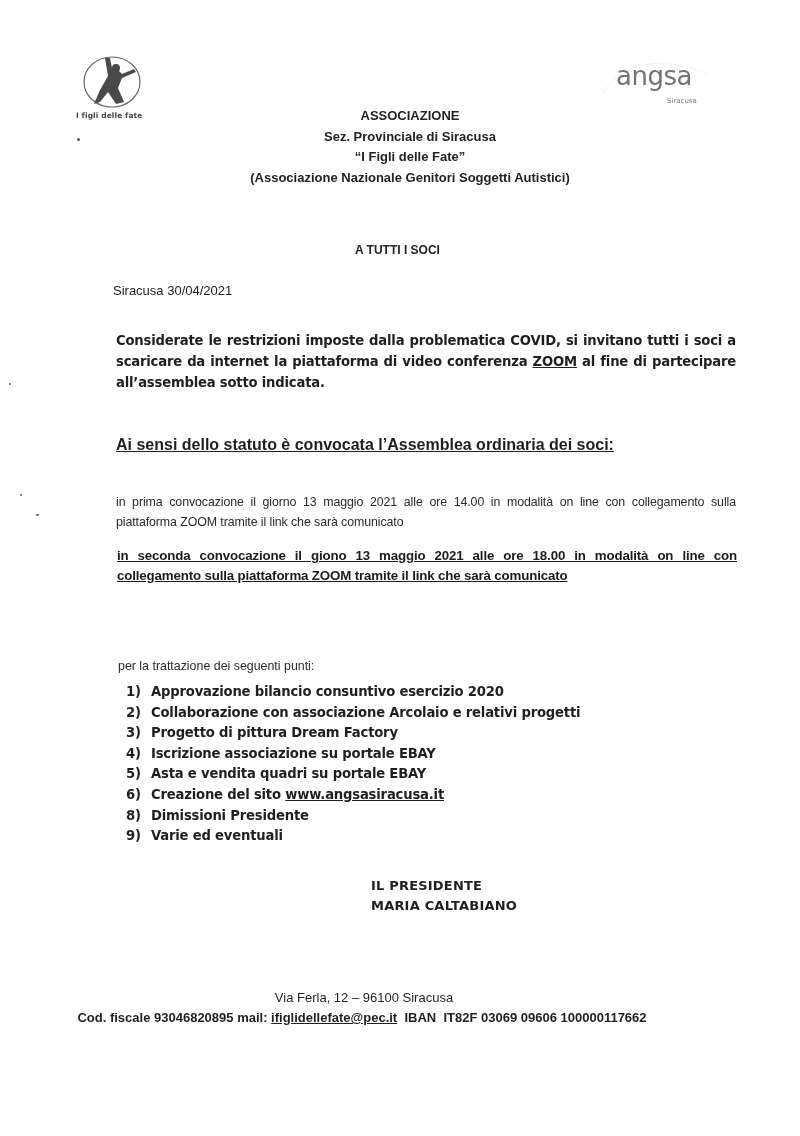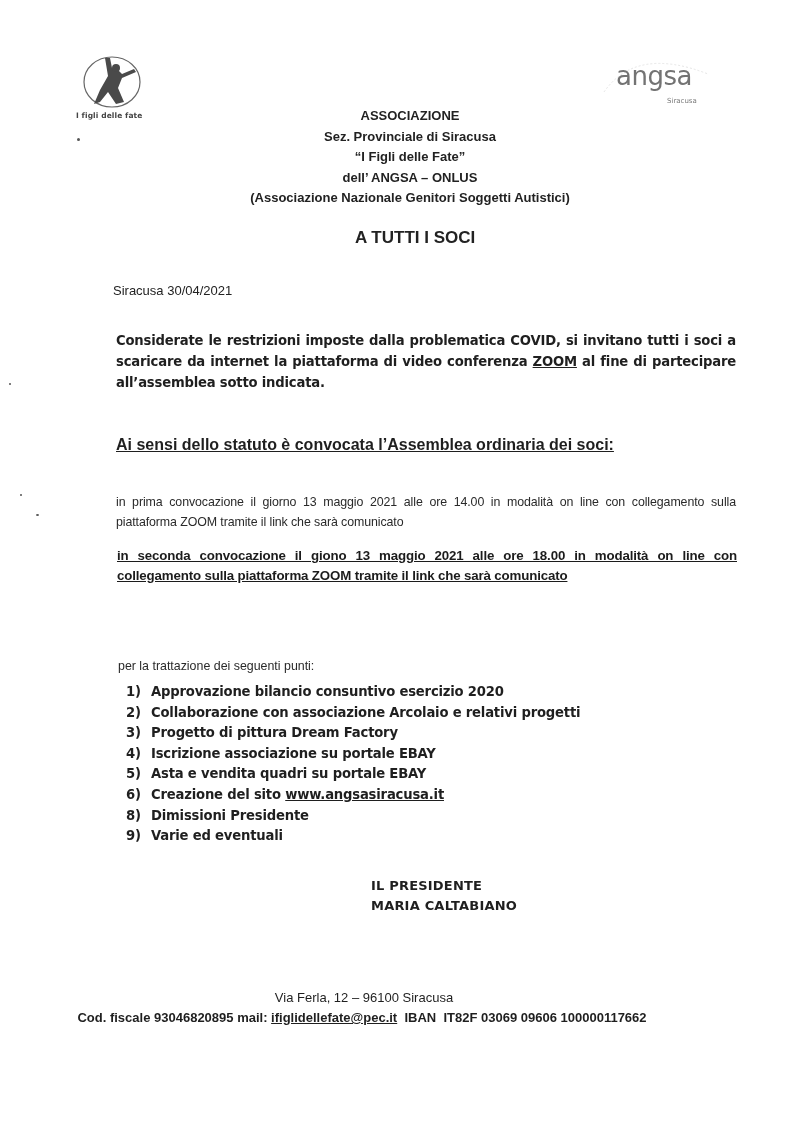--- a/index.html
+++ b/index.html
@@ -10,21 +10,21 @@
   #logo-left { left: 78px; top: 52px; width: 70px; height: 70px; }
   #logo-left-caption { left: 76px; top: 111px; font-size: 7.5px; font-family: "DejaVu Sans", sans-serif; color: #444; font-weight: bold; letter-spacing: 0.1px; }
   #logo-right { left: 596px; top: 52px; width: 120px; height: 60px; }
   #logo-right-word { left: 616px; top: 61px; font-size: 26px; color: #737373; font-family: "DejaVu Sans", sans-serif; letter-spacing: -0.5px; }
   #logo-right-sub { left: 667px; top: 97px; font-size: 7px; color: #777; font-family: "DejaVu Sans", sans-serif; }
 
   
   #header { left: 200px; top: 106px; width: 420px; text-align: center; font-size: 13px; line-height: 20.5px; font-weight: bold; font-family: "Liberation Sans", sans-serif; color: #222; }
   #header div { white-space: nowrap; }
 
-  #to-all { left: 355px; top: 228px; font-size: 17px; font-weight: bold; font-family: "Liberation Sans", sans-serif; color: #222; }
+  #to-all { left: 355px; top: 243px; font-size: 12px; font-weight: bold; font-family: "Liberation Sans", sans-serif; color: #222; }
   #date { left: 113px; top: 283px; font-size: 13px; font-family: "Liberation Sans", sans-serif; color: #222; }
 
   #intro { left: 116px; top: 331px; width: 620px; font-size: 13.2px; line-height: 20.8px; font-weight: bold; font-family: "DejaVu Sans", sans-serif; color: #1f1f1f; text-align: justify; letter-spacing: -0.2px; }
   .u { text-decoration: underline; }
 
   #convocation-title { left: 116px; top: 436px; font-size: 16px; font-weight: bold; font-family: "Liberation Sans", sans-serif; color: #1f1f1f; text-decoration: underline; white-space: nowrap; }
 
   #first-call { left: 116px; top: 492px; width: 620px; font-size: 12.4px; line-height: 20px; font-family: "Liberation Sans", sans-serif; color: #2a2a2a; text-align: justify; letter-spacing: -0.1px; }
 
   #second-call { left: 117px; top: 546px; width: 620px; font-size: 13.3px; line-height: 20px; font-weight: bold; font-family: "Liberation Sans", sans-serif; color: #1c1c1c; text-decoration: underline; text-align: justify; letter-spacing: -0.15px; }
@@ -61,21 +61,20 @@
 
 <div class="abs speck" style="left:77px;top:138px;"></div>
 <div class="abs speck" style="left:9px;top:383px;width:2px;height:2px;"></div>
 <div class="abs speck" style="left:20px;top:494px;width:2px;height:2px;"></div>
 <div class="abs speck" style="left:36px;top:514px;width:3px;height:2px;"></div>
 
 <div id="header" class="abs">
   <div>ASSOCIAZIONE</div>
   <div>Sez. Provinciale di Siracusa</div>
   <div>“I Figli delle Fate”</div>
-  <div>dell’ ANGSA – ONLUS</div>
   <div>(Associazione Nazionale  Genitori Soggetti Autistici)</div>
 </div>
 
 <div id="to-all" class="abs">A TUTTI I SOCI</div>
 <div id="date" class="abs">Siracusa  30/04/2021</div>
 
 <div id="intro" class="abs"><span>Considerate le restrizioni imposte dalla problematica COVID, si invitano tutti i soci a scaricare da internet la piattaforma di video conferenza </span><span class="u">ZOOM</span><span> al fine di partecipare all’assemblea sotto indicata.</span></div>
 
 <div id="convocation-title" class="abs">Ai sensi dello statuto è  convocata l’Assemblea ordinaria dei  soci:</div>
 

